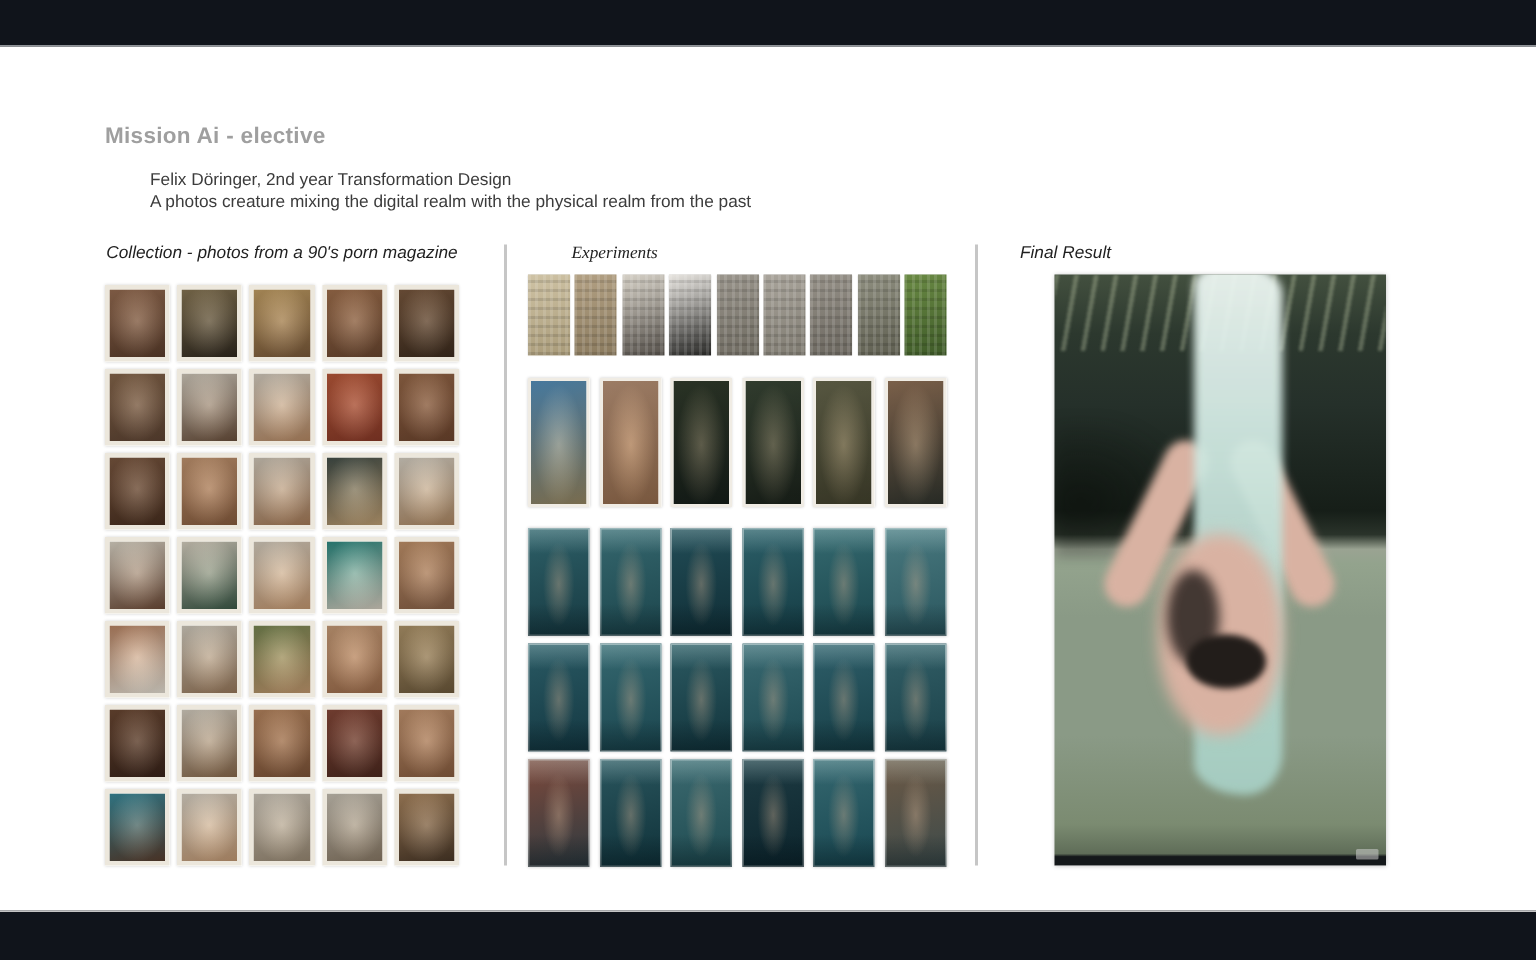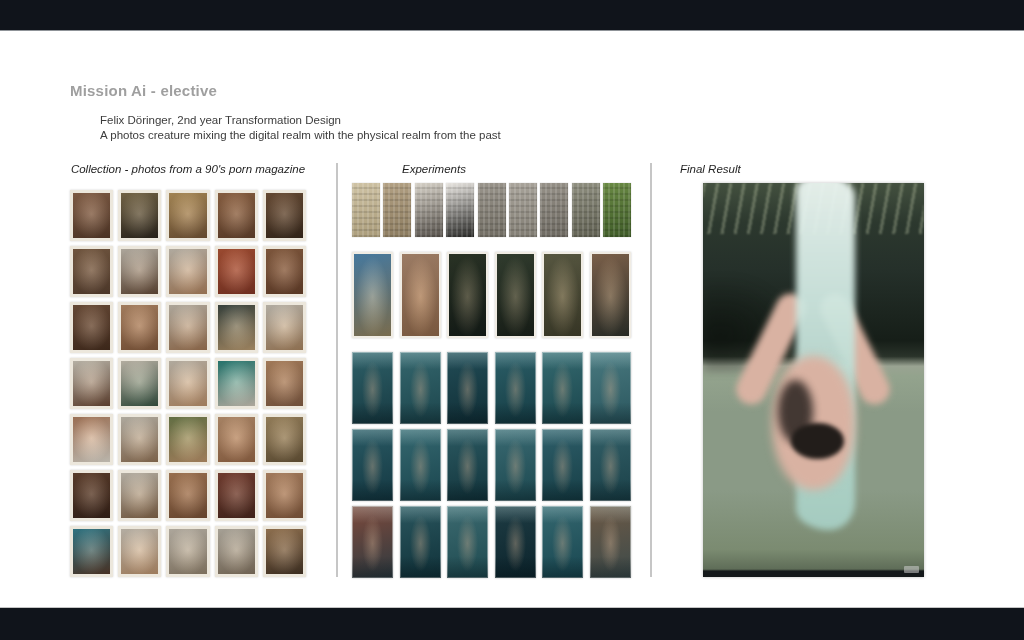--- a/index.html
+++ b/index.html
@@ -11,21 +11,21 @@
   .letterbox.bottom { top:607px; height:33px; border-top:1px solid #c4c4c4; }
 
   .page-title { position:absolute; left:70px; top:82px; font-size:15px; font-weight:bold;
     color:var(--title_color,#9f9f9f); letter-spacing:.2px; }
   .intro { position:absolute; left:100px; top:113px; font-size:11.5px; line-height:15px;
     color:var(--text_color,#3c3c3c); }
 
   .section-heading { position:absolute; top:163px; font-size:11.5px; font-style:italic;
     color:var(--heading_color,#1f1f1f); }
   .heading-collection { left:70px; width:236px; text-align:center; }
-  .heading-experiments { left:402px; }
+  .heading-experiments { left:381px;font-family:Liberation Serif, serif; }
   .heading-final { left:680px; }
 
   .v-divider { position:absolute; top:163px; width:2px; height:414px;
     background:var(--divider,#c6c6c6); }
   .v-divider.d1 { left:336px; }
   .v-divider.d2 { left:650px; }
 
   
   .tile { position:relative; box-sizing:border-box; overflow:hidden; }
 

